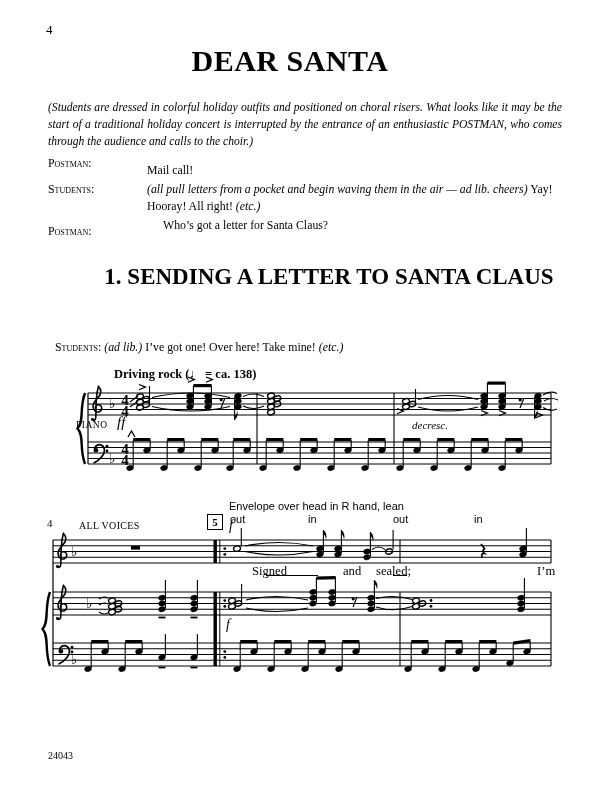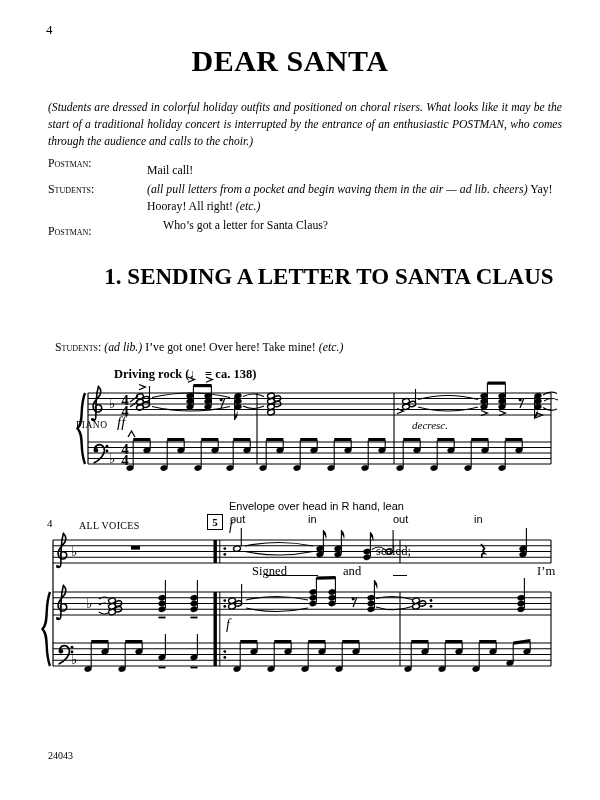--- a/index.html
+++ b/index.html
@@ -399,20 +399,20 @@
   <div class="abs cue" style="left:229px;top:500px;">Envelope over head in R hand, lean</div>
   <div class="abs cue" style="left:230px;top:513px;">out</div>
   <div class="abs cue" style="left:308px;top:513px;">in</div>
   <div class="abs cue" style="left:393px;top:513px;">out</div>
   <div class="abs cue" style="left:474px;top:513px;">in</div>
   <div class="abs dyn" style="left:229px;top:518px;font-size:14px;">f</div>
 
   <div class="abs lyric" style="left:228px;top:564px;">Signed</div>
   <div class="abs ext" style="left:266px;top:563px;width:52px;height:12px;"></div>
   <div class="abs lyric" style="left:319px;top:564px;">and</div>
-  <div class="abs lyric" style="left:352px;top:544px;">sealed;</div>
+  <div class="abs lyric" style="left:352px;top:564px;">sealed;</div>
   <div class="abs ext" style="left:393px;top:563px;width:14px;height:12px;"></div>
   <div class="abs lyric" style="left:513px;top:564px;">I’m</div>
 
   <div class="abs dyn" style="left:226px;top:617px;font-size:14px;">f</div>
 
   <div class="abs" style="left:48px;top:750px;font-size:10px;">24043</div>
 </div>
 
 </body></html>

